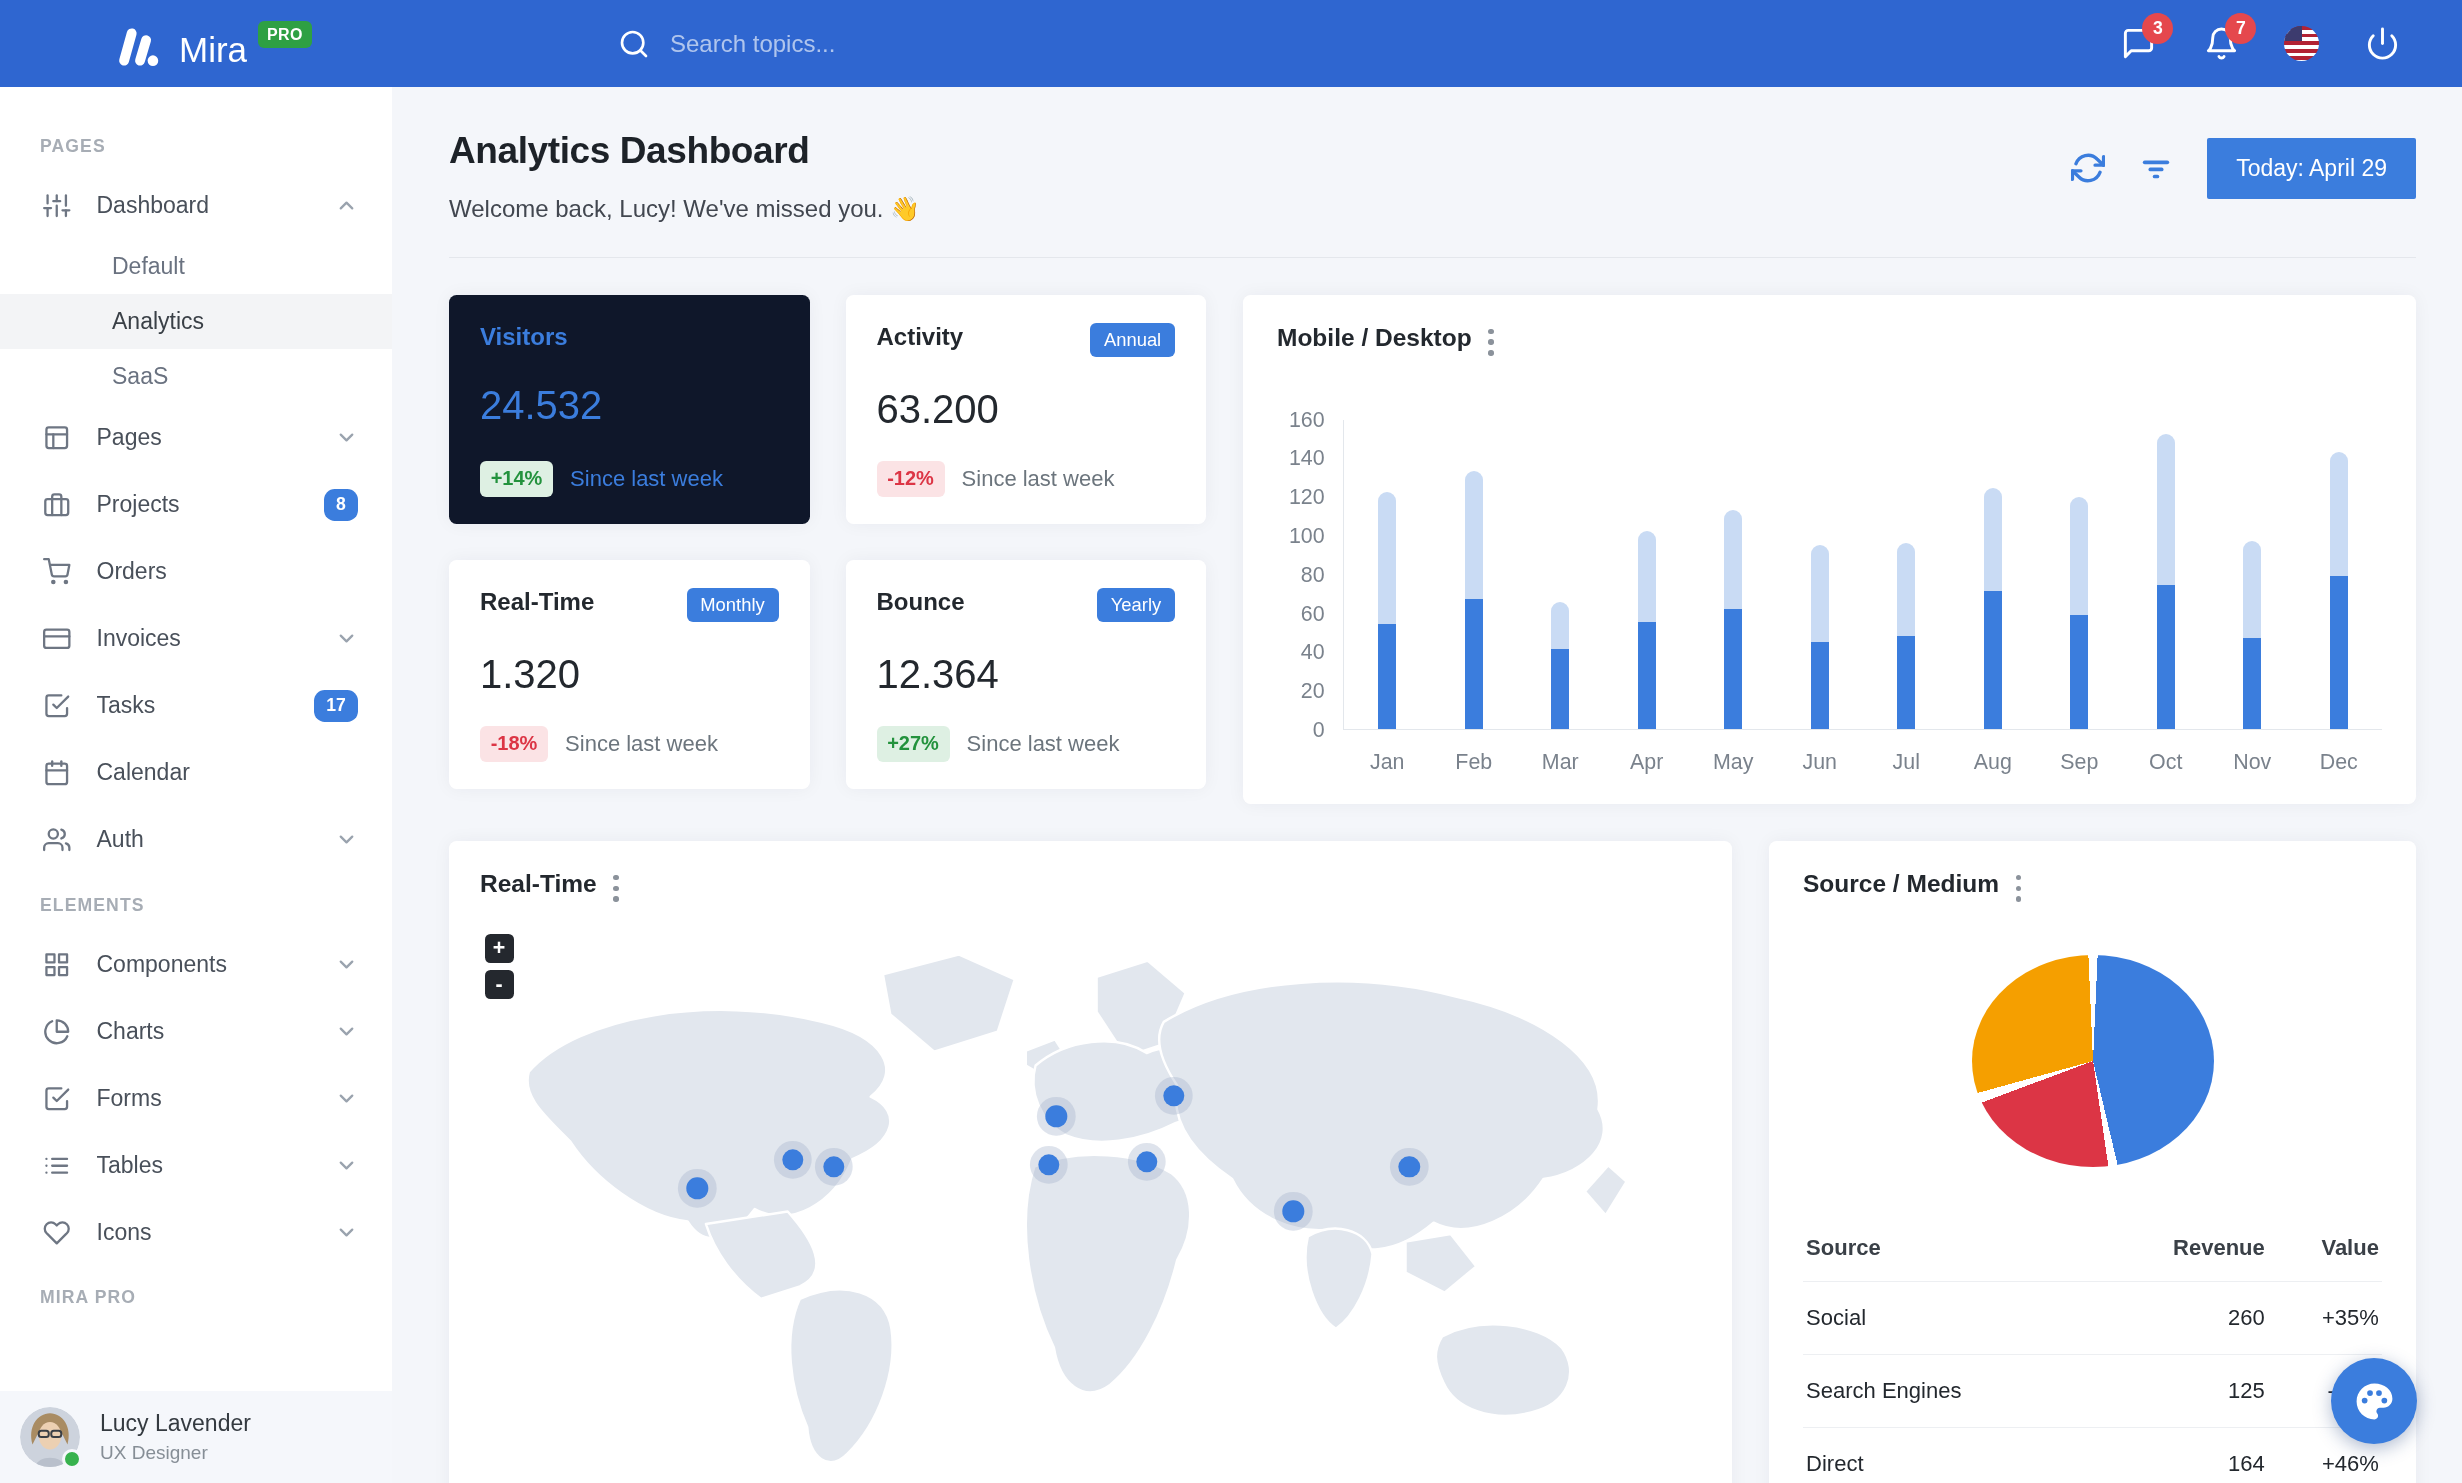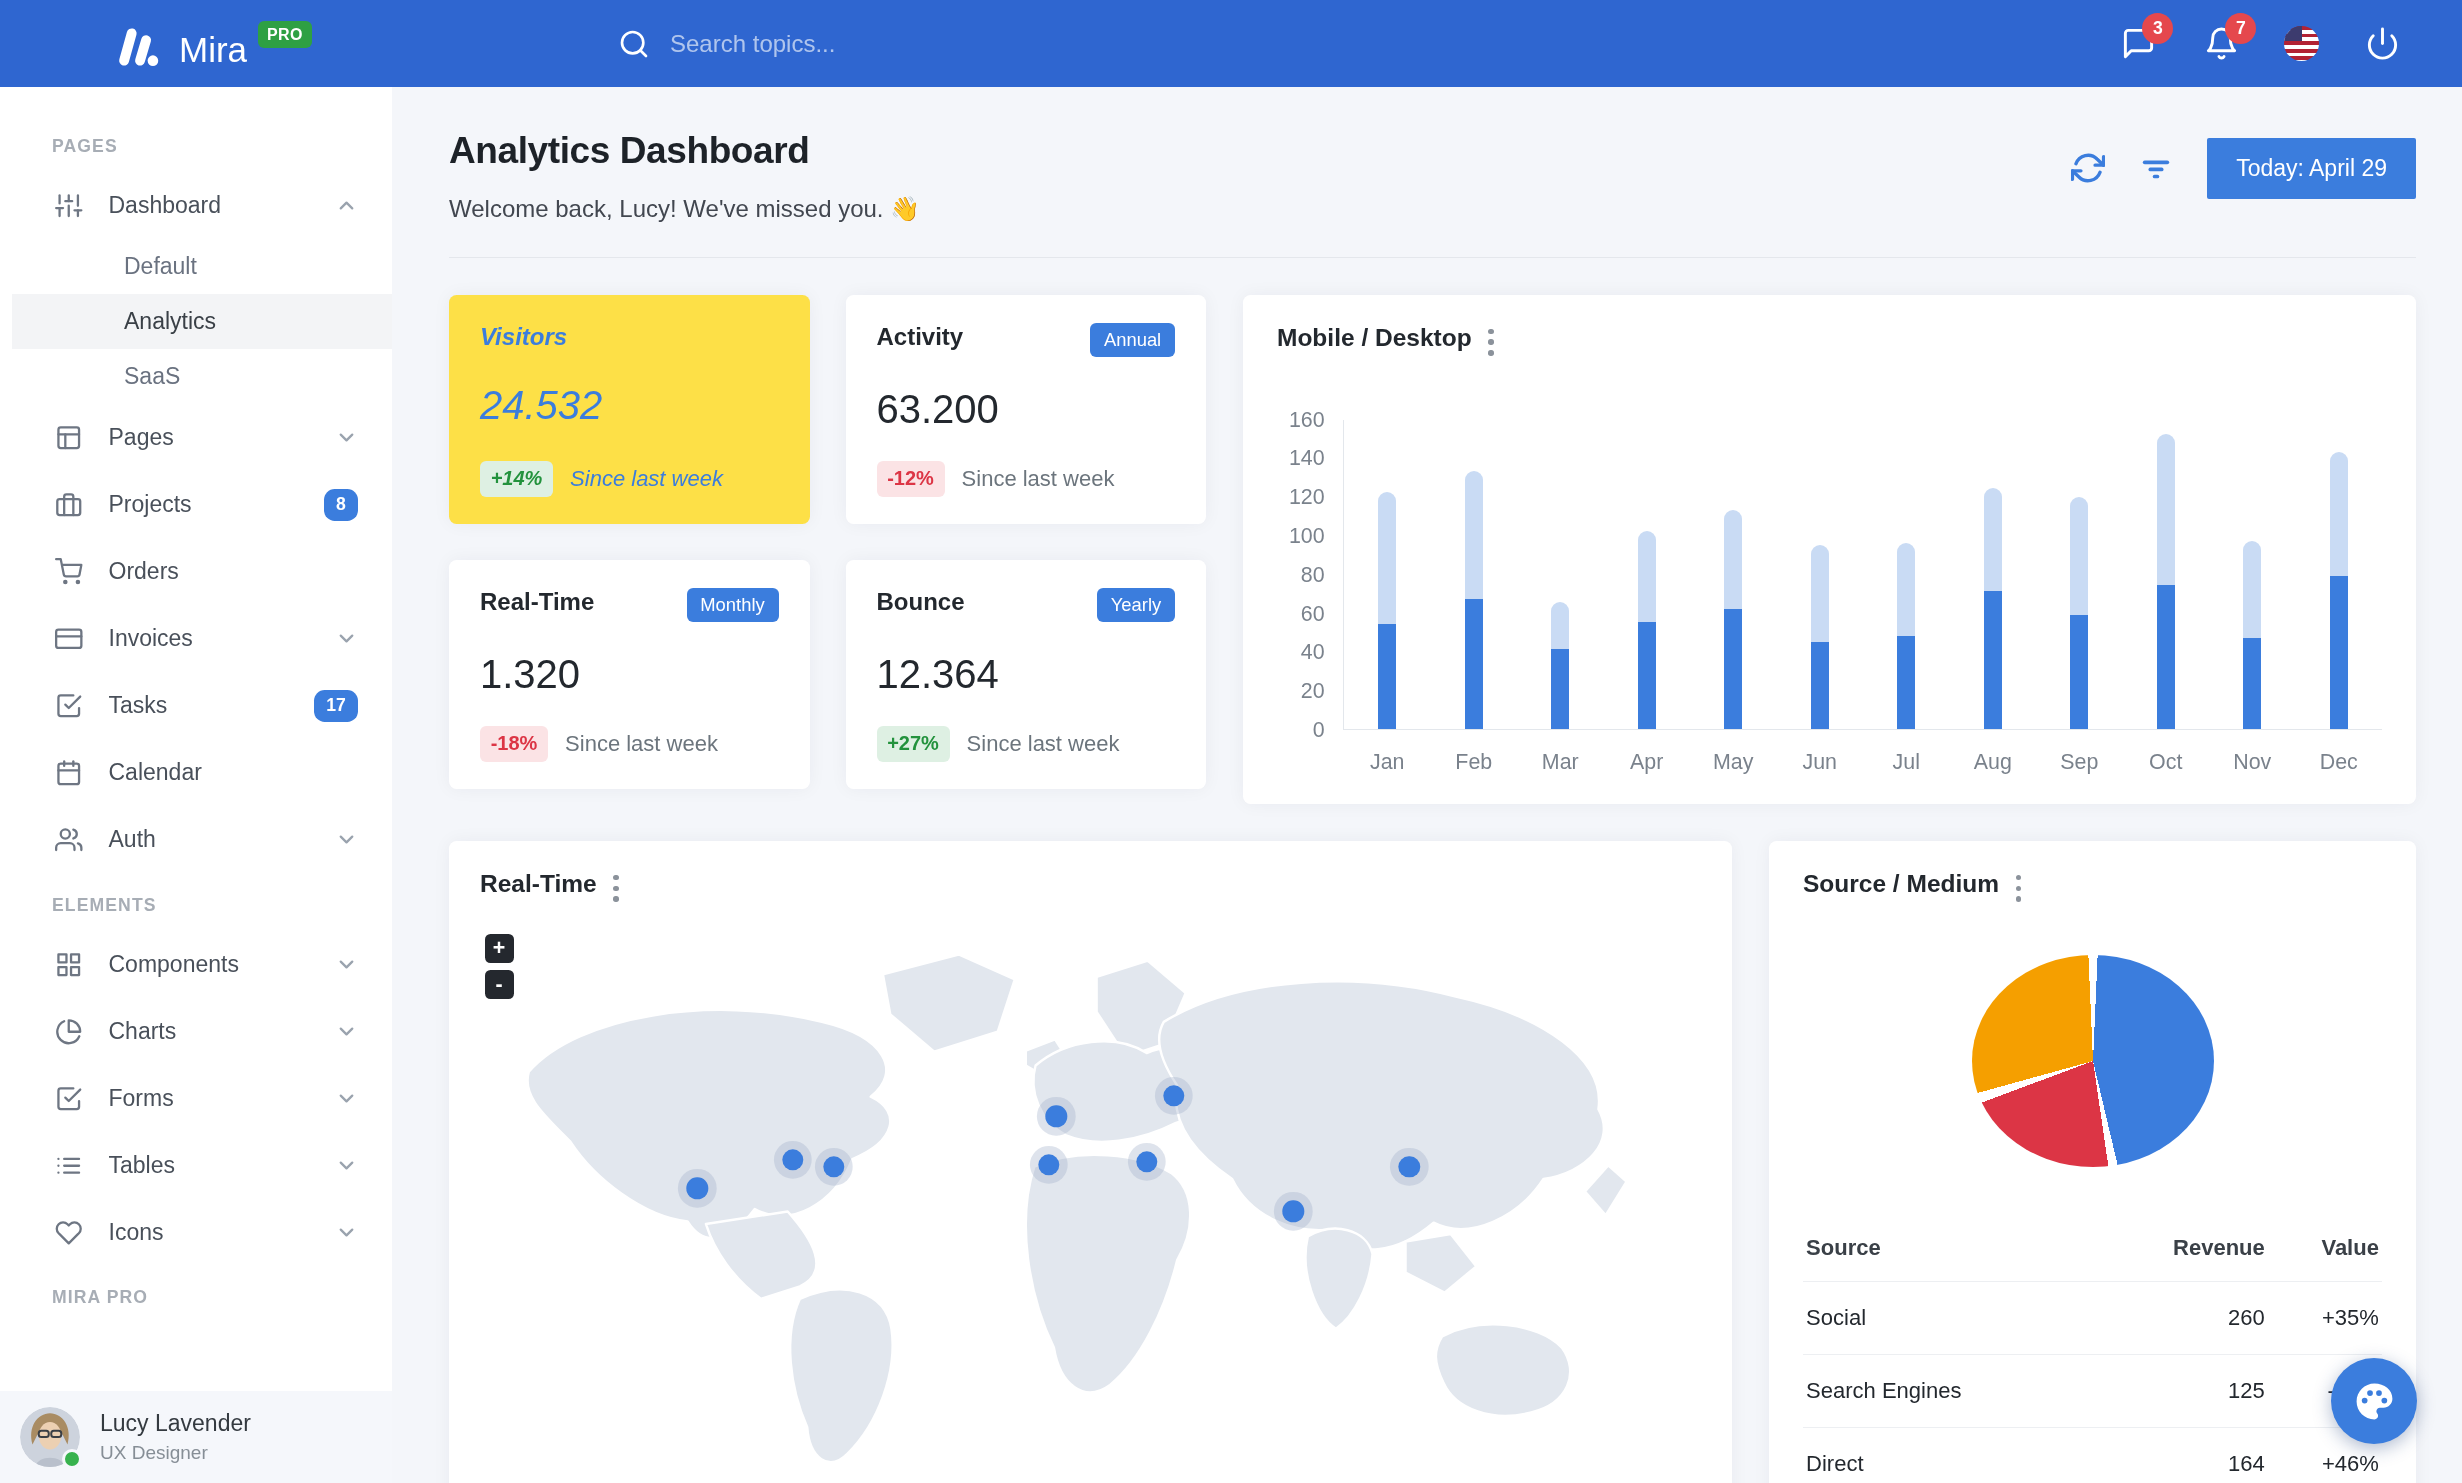--- a/index.html
+++ b/index.html
@@ -23,21 +23,21 @@
     justify-content:center; cursor:pointer; }
   .nav-badge { position:absolute; top:-10.7px; right:-15.3px; min-width:31px; height:31px; border-radius:50%;
     background:#e5484d; color:#fff; font-size:17.6px; font-weight:600; display:flex; align-items:center;
     justify-content:center; padding:0 4.6px; }
   .flag { width:35px; height:35px; border-radius:50%; overflow:hidden; position:relative;
     background:repeating-linear-gradient(180deg,#b22234 0 3.8px,#ffffff 3.8px 7.6px); cursor:pointer; }
   .flag::after { content:""; position:absolute; left:0; top:0; width:18.4px; height:15.3px; background:#3c3b6e; }
 
   
   .sidebar { position:absolute; left:0; top:87px; bottom:0; width:392px; background:#ffffff; z-index:20; }
-  .side-scroll { padding-top:27.5px;padding-left:12px; }
+  .side-scroll { padding-top:27.5px; }
   .side-section-label { color:#a7adb5; font-size:17.6px; font-weight:600; letter-spacing:1.1px;
     padding:21.4px 0 15.3px 40px; text-transform:uppercase; }
   .side-item { display:flex; align-items:center; height:67px; padding:0 34px 0 43px; cursor:pointer; color:#49505a; }
   .side-item .icn { width:27.5px; height:27.5px; color:#6e7683; flex:none; display:flex; }
   .side-item .lbl { font-size:23px; margin-left:26px; flex:1; }
   .side-badge { background:#3b7ddd; color:#fff; font-size:17.6px; font-weight:600; border-radius:10.7px;
     padding:5.4px 12.2px; }
   .chev { color:#9aa3ae; width:23px; height:23px; display:flex; }
   .side-sub { display:flex; align-items:center; height:55px; padding-left:112px; font-size:23px;
     color:#6a7280; cursor:pointer; }
@@ -59,21 +59,21 @@
   .head-actions { display:flex; align-items:center; gap:34px; margin-top:7.6px; }
   .icon-btn { width:34px; height:34px; color:#3b7ddd; cursor:pointer; display:flex; }
   .today-btn { background:#3b7ddd; color:#fff; border:none; font-size:23px; font-family:inherit;
     padding:17px 29px; border-radius:2px; cursor:pointer; }
   .head-divider { border:none; border-top:1.5px solid #e4e7ec; margin-top:34px; }
 
   .row1 { display:grid; grid-template-columns:757px 1fr; gap:37px; margin-top:37px; }
   .stats-grid { display:grid; grid-template-columns:1fr 1fr; grid-template-rows:229px 229px; gap:36px; }
   .card { background:#fff; border-radius:7.6px; box-shadow:0 0 18.4px rgba(20,30,60,.05); }
   .stat-card { padding:27.5px 31px; display:flex; flex-direction:column; justify-content:space-between; }
-  .stat-card.highlight { background:#fde047;font-style:italic; }
+  .stat-card.highlight { background:#0f172a; }
   .stat-top { display:flex; justify-content:space-between; align-items:flex-start; }
   .stat-title { font-size:24px; font-weight:600; color:#23282e; }
   .stat-card.highlight .stat-title { color:#3b7ddd; }
   .stat-badge { background:#3b7ddd; color:#fff; font-size:18.4px; border-radius:6.1px; padding:6.1px 13.8px; }
   .stat-value { font-size:40px; color:#23282e; font-weight:400; }
   .stat-card.highlight .stat-value { color:#3b7ddd; }
   .stat-foot { display:flex; align-items:center; gap:17px; }
   .chip { font-size:20px; font-weight:600; border-radius:6.1px; padding:6.1px 10.7px; }
   .chip.up { color:#23923d; background:#def0e3; }
   .chip.down { color:#dc3545; background:#fbe3e5; }

